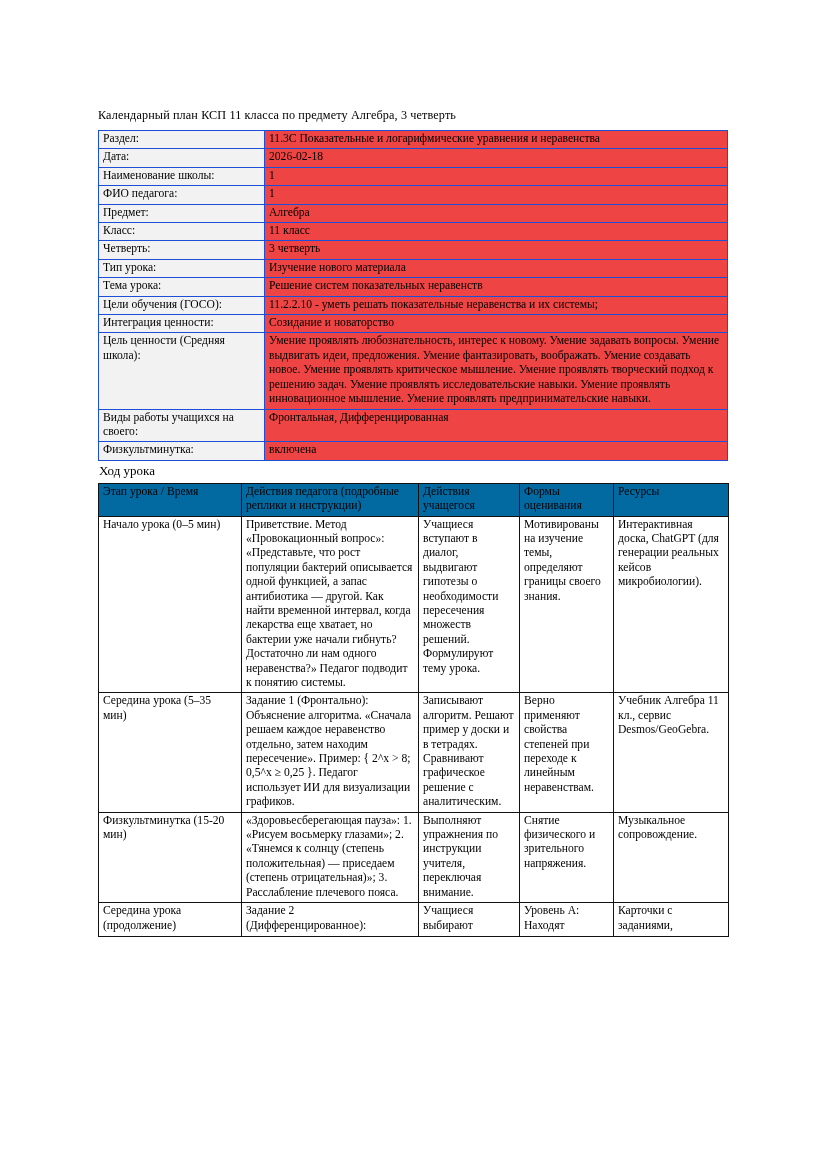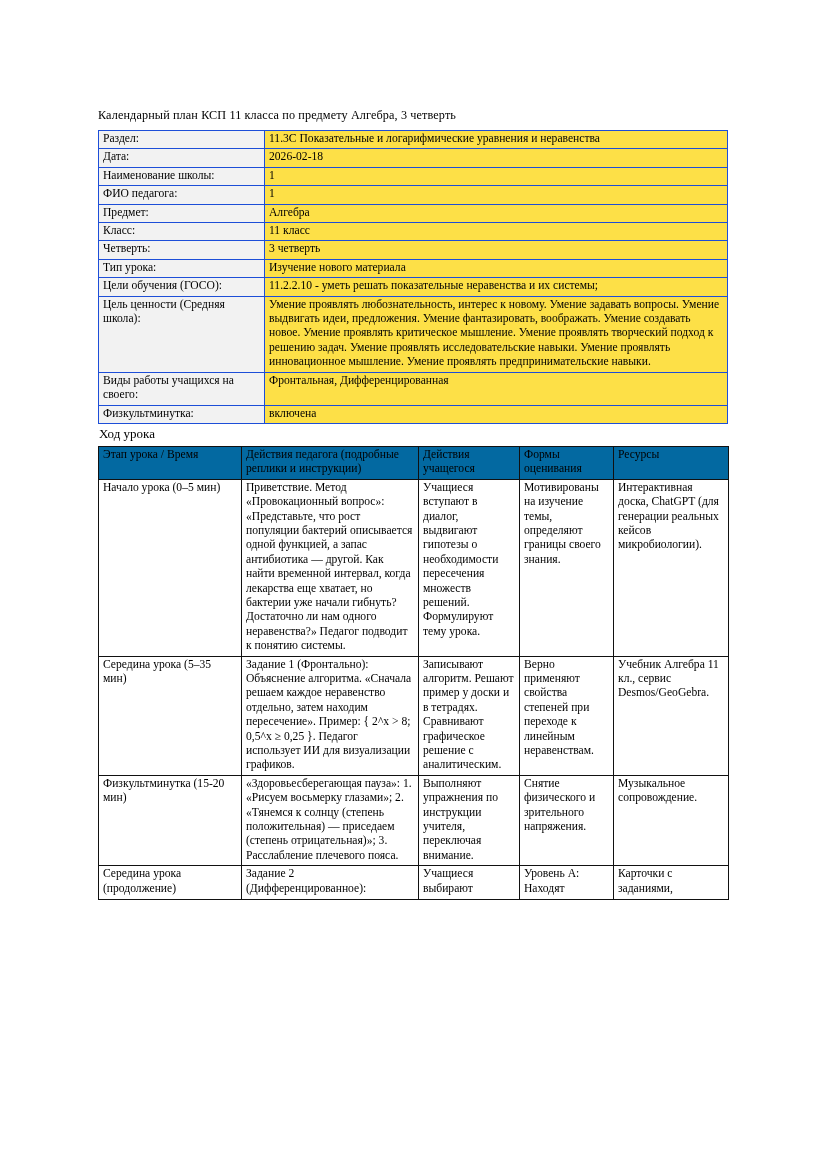--- a/index.html
+++ b/index.html
@@ -45,21 +45,21 @@
   table.info-table td {
     border: 1px solid #1d4ed8;
     padding: 1px 4px 2px 4px;
     vertical-align: top;
   }
   table.info-table td.label {
     background: #f2f2f2;
     width: 157px;
   }
   table.info-table td.value {
-    background: #fde047;
+    background: #ef4444;
     font-family: Liberation Serif, serif;
   }
   table.flow-table {
     margin-top: 0;
   }
   table.flow-table th,
   table.flow-table td {
     border: 1px solid #111111;
     padding: 1px 4px 2px 4px;
     vertical-align: top;
@@ -118,22 +118,30 @@
       </tr>
       <tr>
         <td class="label">Четверть:</td>
         <td class="value">3 четверть</td>
       </tr>
       <tr>
         <td class="label">Тип урока:</td>
         <td class="value">Изучение нового материала</td>
       </tr>
       <tr>
+        <td class="label">Тема урока:</td>
+        <td class="value">Решение систем показательных неравенств</td>
+      </tr>
+      <tr>
         <td class="label">Цели обучения (ГОСО):</td>
         <td class="value">11.2.2.10 - уметь решать показательные неравенства и их системы;</td>
+      </tr>
+      <tr>
+        <td class="label">Интеграция ценности:</td>
+        <td class="value">Созидание и новаторство</td>
       </tr>
       <tr>
         <td class="label">Цель ценности (Средняя школа):</td>
         <td class="value">Умение проявлять любознательность, интерес к новому. Умение задавать вопросы. Умение выдвигать идеи, предложения. Умение фантазировать, воображать. Умение создавать новое. Умение проявлять критическое мышление. Умение проявлять творческий подход к решению задач. Умение проявлять исследовательские навыки. Умение проявлять инновационное мышление. Умение проявлять предпринимательские навыки.</td>
       </tr>
       <tr>
         <td class="label">Виды работы учащихся на своего:</td>
         <td class="value">Фронтальная, Дифференцированная</td>
       </tr>
       <tr>

